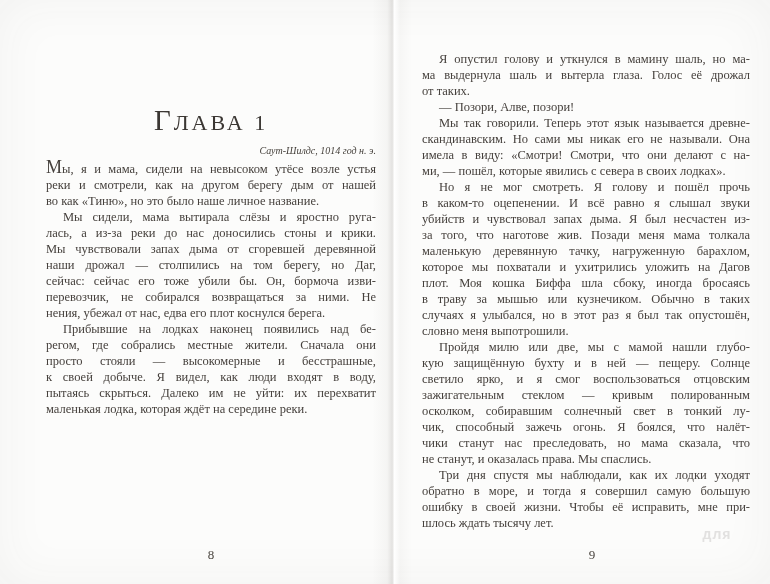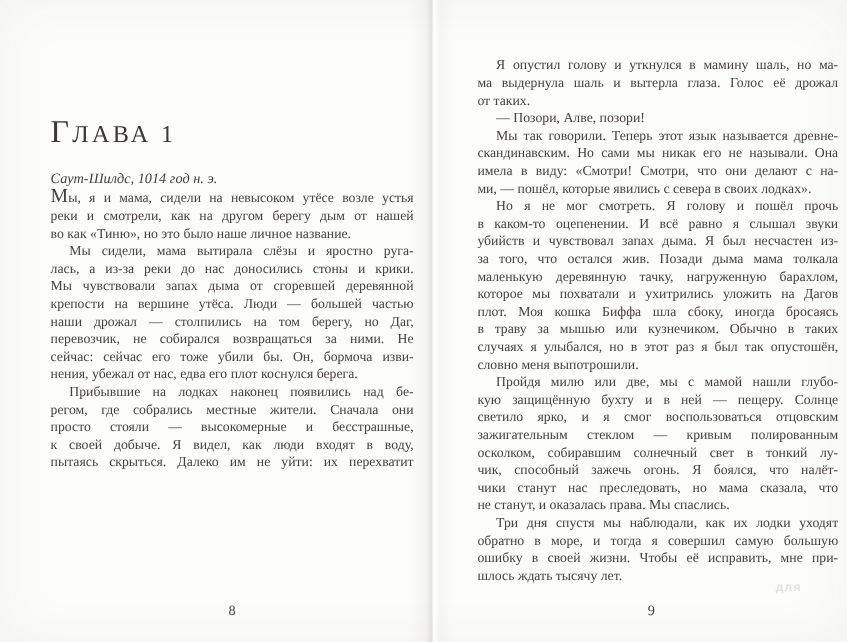--- a/index.html
+++ b/index.html
@@ -16,31 +16,31 @@
     background:linear-gradient(90deg,
       rgba(110,104,98,0) 0%,
       rgba(110,104,98,0.05) 38%,
       rgba(110,104,98,0.16) 49%,
       rgba(110,104,98,0.16) 51%,
       rgba(255,255,255,0.9) 56%,
       rgba(110,104,98,0.04) 70%,
       rgba(110,104,98,0) 100%);
   }
   .page-left{position:absolute;left:46px;top:0;width:330px;}
-  .page-right{position:absolute;left:434px;top:51px;width:328px;}
+  .page-right{position:absolute;left:422px;top:51px;width:328px;}
 
   .chapter-title{
-    margin-top:104px;text-align:left;
+    margin-top:104px;text-align:center;
     font-size:22px;line-height:32px;letter-spacing:3px;
     text-transform:uppercase;color:#3b3733;font-weight:400;
   }
   .chapter-title::first-letter{font-size:29px;}
   .chapter-subtitle{
-    margin-top:14px;text-align:left;font-style:italic;
-    font-size:13px;line-height:20px;color:#45403b;
+    margin-top:2px;text-align:right;font-style:italic;
+    font-size:10px;line-height:20px;color:#45403b;
   }
   .body-text{font-size:12.5px;line-height:16px;}
   .left-body{}
   .pl{
     text-align:justify;text-align-last:justify;
     height:16px;overflow:visible;white-space:nowrap;
   }
   .pl.pl-last{text-align-last:left;}
   .para.indent .pl-first{text-indent:17px;}
   .initial{font-size:18px;line-height:0;}
@@ -50,21 +50,21 @@
     font-size:13px;color:#4a453f;
   }
   .pagenum.pn-left{left:46px;}
   .pagenum.pn-right{left:428px;width:328px;}
 
   .watermark{
     position:absolute;left:668px;top:527px;width:98px;text-align:center;
     font-family:"Liberation Sans","DejaVu Sans",sans-serif;
     font-weight:700;pointer-events:none;
   }
-  .wm-top{font-size:11px;line-height:15px;letter-spacing:1px;color:#e2e1e0;}
+  .wm-top{font-size:14px;line-height:15px;letter-spacing:1px;color:#e2e1e0;}
   .wm-bottom{font-size:28px;line-height:26px;letter-spacing:1px;color:#701a75;margin-top:41px;}
 </style>
 </head>
 <body>
 
 <div class="photo">
 
   <div class="gutter"></div>
 
   <div class="page-left">
@@ -75,32 +75,32 @@
           <div class="pl pl-first"><span class="initial">М</span>ы, я и мама, сидели на невысоком утёсе возле устья</div>
           <div class="pl">реки и смотрели, как на другом берегу дым от нашей</div>
         </div>
         <div class="para indent">
           <div class="pl pl-last">во как «Тиню», но это было наше личное название.</div>
         </div>
         <div class="para indent">
           <div class="pl pl-first">Мы сидели, мама вытирала слёзы и яростно руга-</div>
           <div class="pl">лась, а из-за реки до нас доносились стоны и крики.</div>
           <div class="pl">Мы чувствовали запах дыма от сгоревшей деревянной</div>
-          <div class="pl">крепости на вершине утёса. Люди — большей частью</div>
           <div class="pl">наши дрожал — столпились на том берегу, но Даг,</div>
+          <div class="pl">сейчас: сейчас его тоже убили бы. Он, бормоча изви-</div>
           <div class="pl">перевозчик, не собирался возвращаться за ними. Не</div>
-          <div class="pl">сейчас: сейчас его тоже убили бы. Он, бормоча изви-</div>
           <div class="pl pl-last">нения, убежал от нас, едва его плот коснулся берега.</div>
         </div>
         <div class="para indent">
           <div class="pl pl-first">Прибывшие на лодках наконец появились над бе-</div>
           <div class="pl">регом, где собрались местные жители. Сначала они</div>
           <div class="pl">просто стояли — высокомерные и бесстрашные,</div>
           <div class="pl">к своей добыче. Я видел, как люди входят в воду,</div>
           <div class="pl">пытаясь скрыться. Далеко им не уйти: их перехватит</div>
+          <div class="pl pl-last">маленькая лодка, которая ждёт на середине реки.</div>
         </div>
       </div>
   </div>
 
   <div class="page-right">
     <div class="body-text">
         <div class="para indent">
           <div class="pl pl-first">Я опустил голову и уткнулся в мамину шаль, но ма-</div>
           <div class="pl">ма выдернула шаль и вытерла глаза. Голос её дрожал</div>
           <div class="pl pl-last">от таких.</div>
@@ -111,21 +111,21 @@
         <div class="para indent">
           <div class="pl pl-first">Мы так говорили. Теперь этот язык называется древне-</div>
           <div class="pl">скандинавским. Но сами мы никак его не называли. Она</div>
           <div class="pl">имела в виду: «Смотри! Смотри, что они делают с на-</div>
           <div class="pl pl-last">ми, — пошёл, которые явились с севера в своих лодках».</div>
         </div>
         <div class="para indent">
           <div class="pl pl-first">Но я не мог смотреть. Я голову и пошёл прочь</div>
           <div class="pl">в каком-то оцепенении. И всё равно я слышал звуки</div>
           <div class="pl">убийств и чувствовал запах дыма. Я был несчастен из-</div>
-          <div class="pl">за того, что остался жив. Позади дыма мама толкала</div>
+          <div class="pl">за того, что наготове жив. Позади меня мама толкала</div>
           <div class="pl">маленькую деревянную тачку, нагруженную барахлом,</div>
           <div class="pl">которое мы похватали и ухитрились уложить на Дагов</div>
           <div class="pl">плот. Моя кошка Биффа шла сбоку, иногда бросаясь</div>
           <div class="pl">в траву за мышью или кузнечиком. Обычно в таких</div>
           <div class="pl">случаях я улыбался, но в этот раз я был так опустошён,</div>
           <div class="pl pl-last">словно меня выпотрошили.</div>
         </div>
         <div class="para indent">
           <div class="pl pl-first">Пройдя милю или две, мы с мамой нашли глубо-</div>
           <div class="pl">кую защищённую бухту и в ней — пещеру. Солнце</div>

